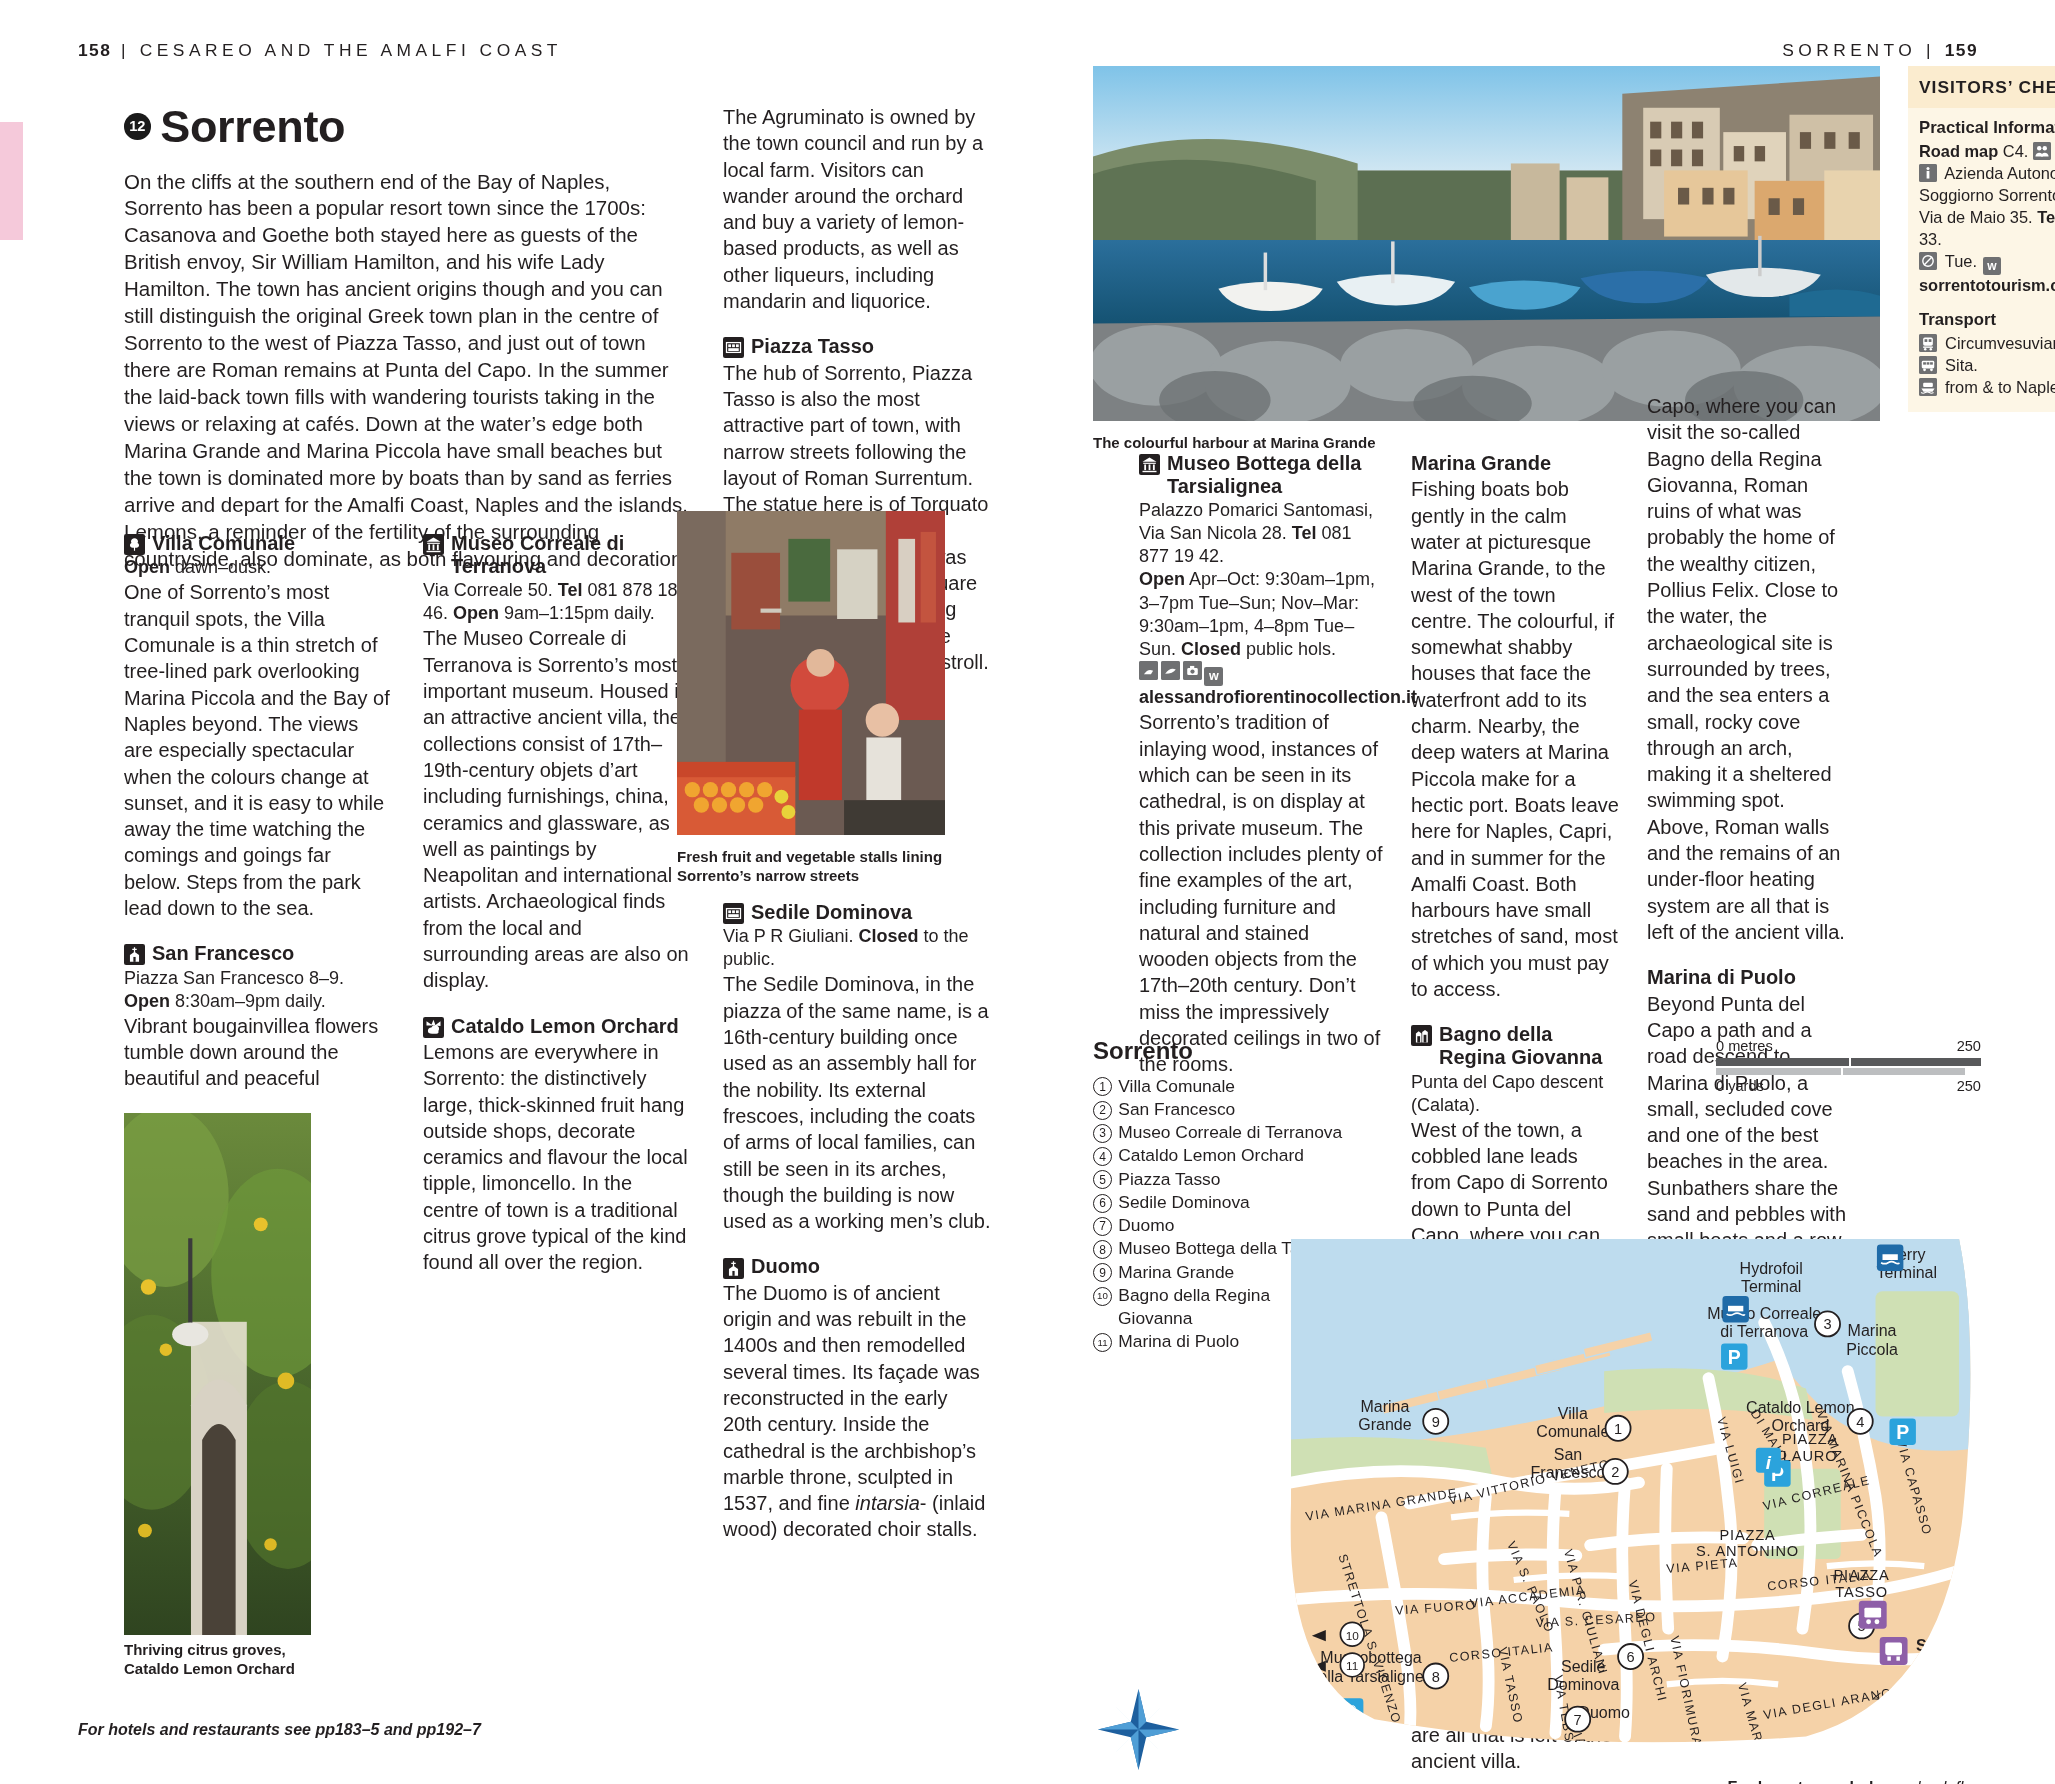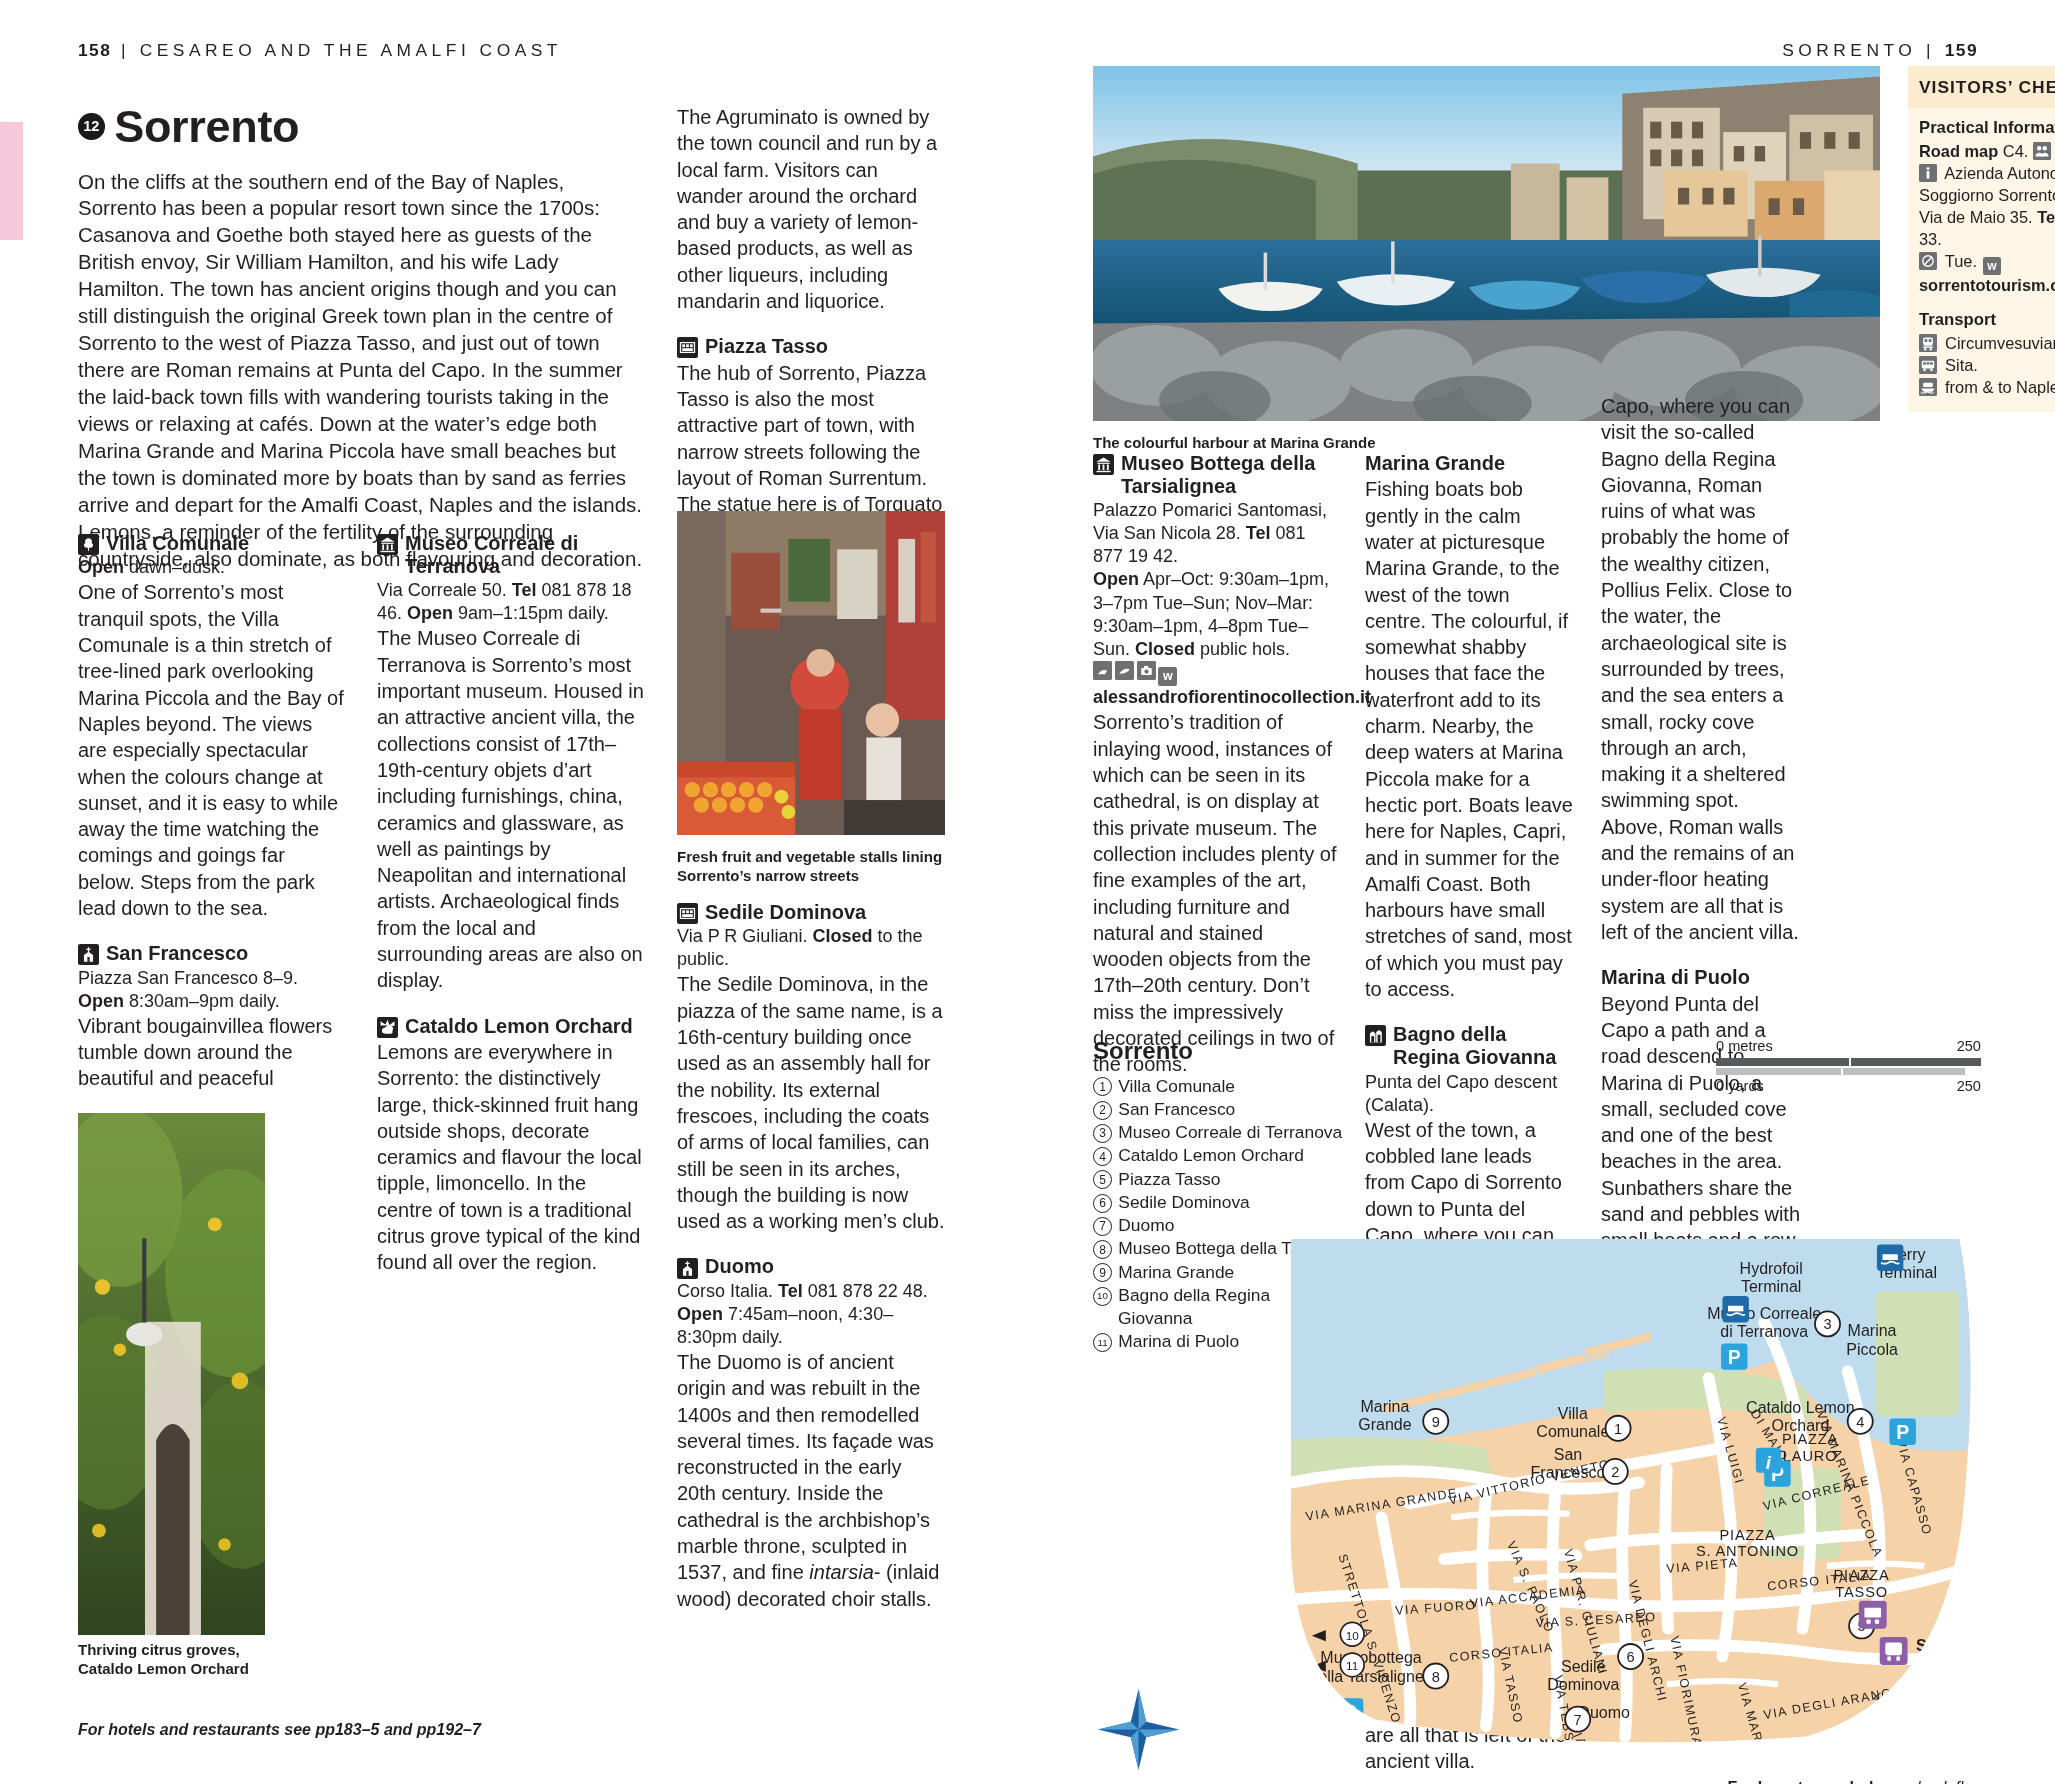--- a/index.html
+++ b/index.html
@@ -20,21 +20,21 @@
              color: #231f20; font-weight: 400; white-space: nowrap; }
   .runhead .folio { font-weight: 700; letter-spacing: 1.4px; }
   .runhead .bar { display: inline-block; margin: 0 9.7px; color: #231f20; font-weight:300; }
   .runhead-left  { left: 78px; }
   .runhead-right { right: 78px; }
 
   
   .page-left  { position: absolute; left: 78px;  top: 104px; width: 867px; height: 1601px; }
   .page-right { position: absolute; left: 1093px; top: 104px; width: 888px; height: 1601px; }
 
-  .col { position: absolute; top: 0; }
+  .col { position: absolute; top: 0; margin-left: 46px; }
 
   h1.sight-title {
     font-size: 45px; font-weight: 700; color: #231f20; letter-spacing: -0.3px;
     line-height: 1.0; margin-bottom: 19.5px; display: flex; align-items: center; gap: 9.7px;
   }
   .num-badge {
     display: inline-flex; align-items: center; justify-content: center;
     width: 26.5px; height: 26.5px; border-radius: 50%; background: #1a1a1a; color: #fff;
     font-size: 14.6px; font-weight: 700; line-height: 1; flex: 0 0 auto; letter-spacing: 0;
   }
@@ -329,21 +329,20 @@
       <h3 class="sub">
         <span class="sqicon">
           <svg viewBox="0 0 30 30">
               <rect width="30" height="30" rx="3" fill="#231f20"></rect>
           <path d="M14.1 4.5h1.8v2.4h2.3v1.8h-2.3v3.1l5.6 3.9v9.8H8.5v-9.8l5.6-3.9V8.7h-2.3V6.9h2.3V4.5z" fill="#fff"></path>
           <rect x="13.4" y="18.5" width="3.2" height="7" fill="#231f20"></rect>
             </svg>
         </span>
         <span class="txt">Duomo</span>
       </h3>
-      <p class="detail"><span>Corso Italia. </span><b>Tel</b><span> 081 878 22 48. </span><b>Open</b><span> 7:45am–noon, 4:30–8:30pm daily.</span></p>
       <p class="body"><span>The Duomo is of ancient origin and was rebuilt in the 1400s and then remodelled several times. Its façade was reconstructed in the early 20th century. Inside the cathedral is the archbishop’s marble throne, sculpted in 1537, and fine </span><i>intarsia</i><span>- (inlaid wood) decorated choir stalls.</span></p>
     </div>
   </div>
 
   <div class="footnote">For hotels and restaurants see pp183–5 and pp192–7</div>
 
   <div class="page-right">
 
     <div class="photo" style="position:absolute;left:0;top:-38px;width:787px;height:355px;">
       <svg viewBox="0 0 1130 510" preserveAspectRatio="none" style="width:100%;height:100%;display:block">

